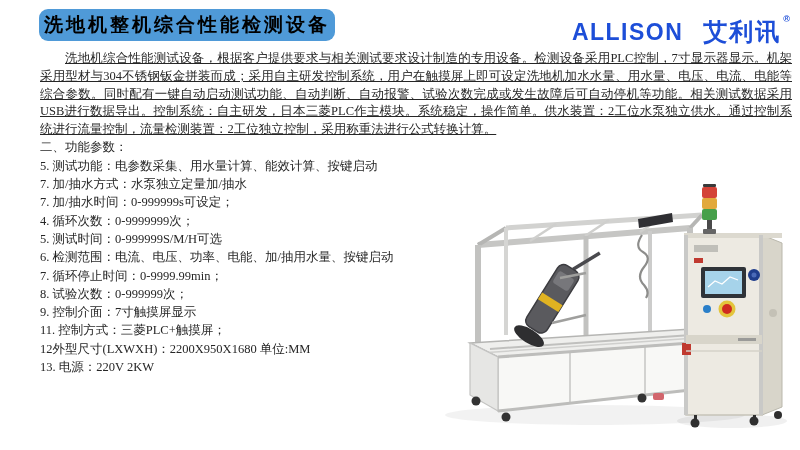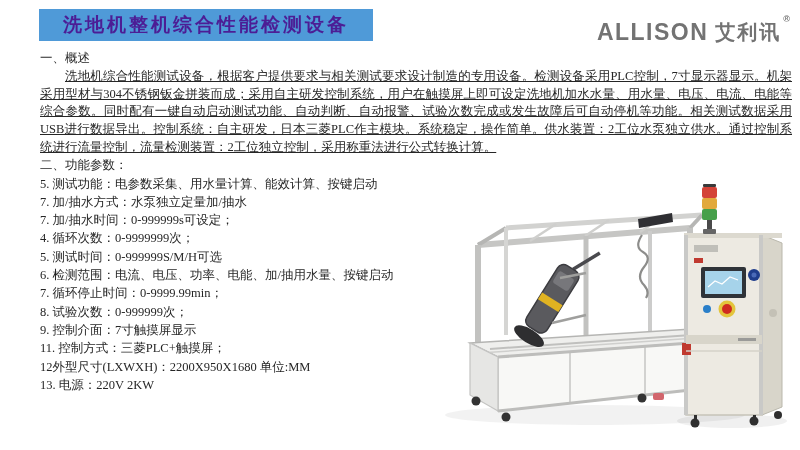--- a/index.html
+++ b/index.html
@@ -3,33 +3,33 @@
 <meta charset="utf-8">
 <style>
   * { margin:0; padding:0; box-sizing:border-box; }
   html,body { background:#ffffff; }
   .page {
     position:relative; width:800px; height:450px; background:#ffffff;
     font-family:"Liberation Serif", serif; color:#262626; overflow:hidden;
   }
   
   .title-banner {
-    position:absolute; left:39px; top:9px; width:334px; height:32px;
-    background:#4f9ad8; border-radius:0;
+    position:absolute; left:39px; top:9px; width:296px; height:32px;
+    background:#4f9ad8; border-radius:9px;
     display:flex; align-items:center; justify-content:center;
-    font-size:19px; font-weight:bold; color:#4c1d95; letter-spacing:3px;
+    font-size:19px; font-weight:bold; color:#000000; letter-spacing:3px;
   }
   .brand {
     position:absolute; right:10px; top:18px; height:28px;
     display:flex; align-items:center;
-    font-family:"Liberation Sans", sans-serif; font-weight:800; color:#737373;
+    font-family:"Liberation Sans", sans-serif; font-weight:800; color:#1d4ed8;
     white-space:nowrap;
   }
   .brand-latin { font-size:23px; letter-spacing:1.5px; }
-  .brand-cjk   { font-size:20px; margin-left:7px; letter-spacing:2px;font-family:Liberation Mono, monospace; }
+  .brand-cjk   { font-size:24px; margin-left:20px; letter-spacing:2px;font-family:Liberation Mono, monospace; }
   .brand-reg   { font-size:9px; align-self:flex-start; margin-left:2px; margin-top:-4px; }
   
   .content {
     position:absolute; left:40px; top:50px; width:752px;
     font-size:12.5px; line-height:17.8px;
   }
   .section-heading { font-weight:normal; }
   .paragraph { text-indent:2em; text-align:justify;text-decoration:underline; }
   .params { width:472px; line-height:18.3px; }
   .param-item { white-space:nowrap; }
@@ -45,21 +45,20 @@
 <div class="page">
 
   <div class="title-banner">洗地机整机综合性能检测设备</div>
   <div class="brand">
     <span class="brand-latin">ALLISON</span>
     <span class="brand-cjk">艾利讯</span>
     <span class="brand-reg">®</span>
   </div>
 
   <div class="content">
-    <div class="section-heading">一、概述</div>
     <div class="paragraph">洗地机综合性能测试设备，根据客户提供要求与相关测试要求设计制造的专用设备。检测设备采用PLC控制，7寸显示器显示。机架采用型材与304不锈钢钣金拼装而成；采用自主研发控制系统，用户在触摸屏上即可设定洗地机加水水量、用水量、电压、电流、电能等综合参数。同时配有一键自动启动测试功能、自动判断、自动报警、试验次数完成或发生故障后可自动停机等功能。相关测试数据采用USB进行数据导出。控制系统：自主研发，日本三菱PLC作主模块。系统稳定，操作简单。供水装置：2工位水泵独立供水。通过控制系统进行流量控制，流量检测装置：2工位独立控制，采用称重法进行公式转换计算。</div>
     <div class="section-heading">二、功能参数：</div>
     <div class="params">
       <div class="param-item">5. 测试功能：电参数采集、用水量计算、能效计算、按键启动</div>
       <div class="param-item">7. 加/抽水方式：水泵独立定量加/抽水</div>
       <div class="param-item">7. 加/抽水时间：0-999999s可设定；</div>
       <div class="param-item">4. 循环次数：0-9999999次；</div>
       <div class="param-item">5. 测试时间：0-999999S/M/H可选</div>
       <div class="param-item">6. 检测范围：电流、电压、功率、电能、加/抽用水量、按键启动</div>
       <div class="param-item">7. 循环停止时间：0-9999.99min；</div>

